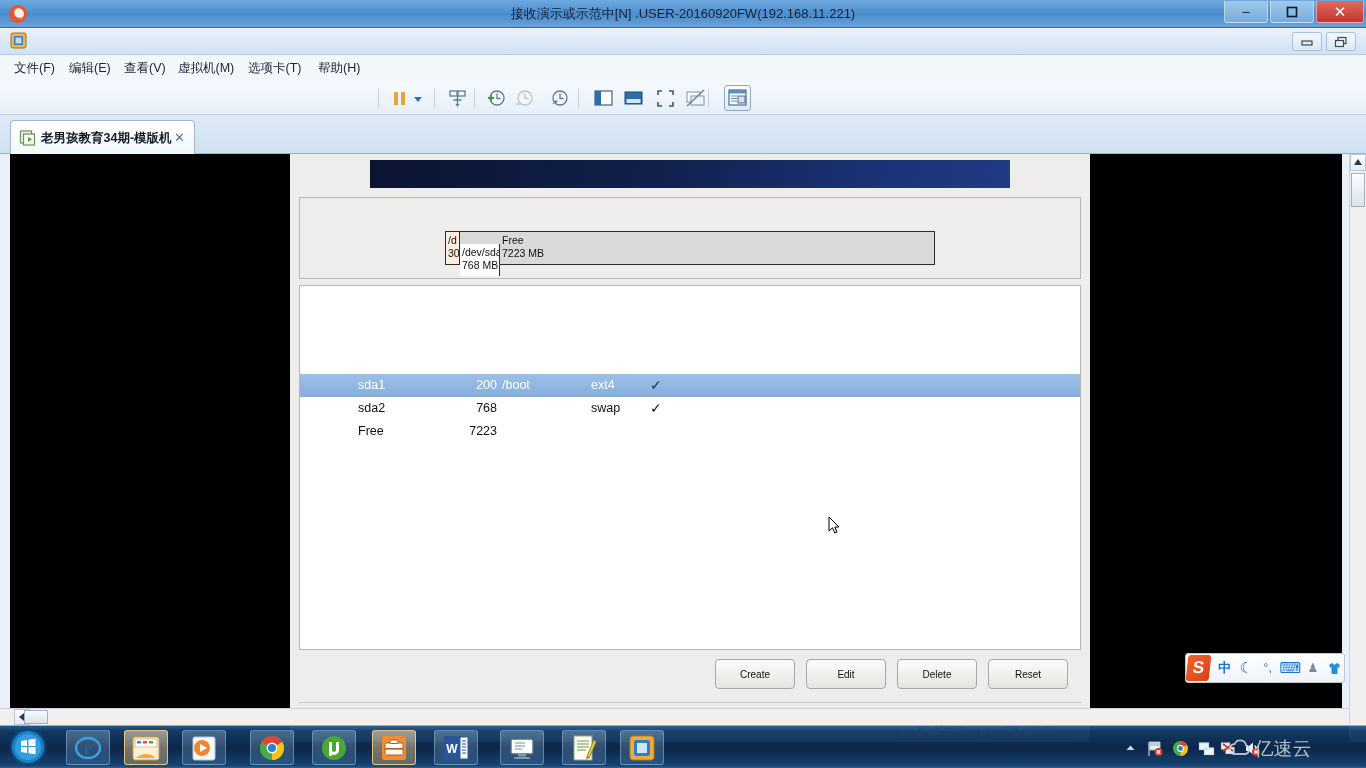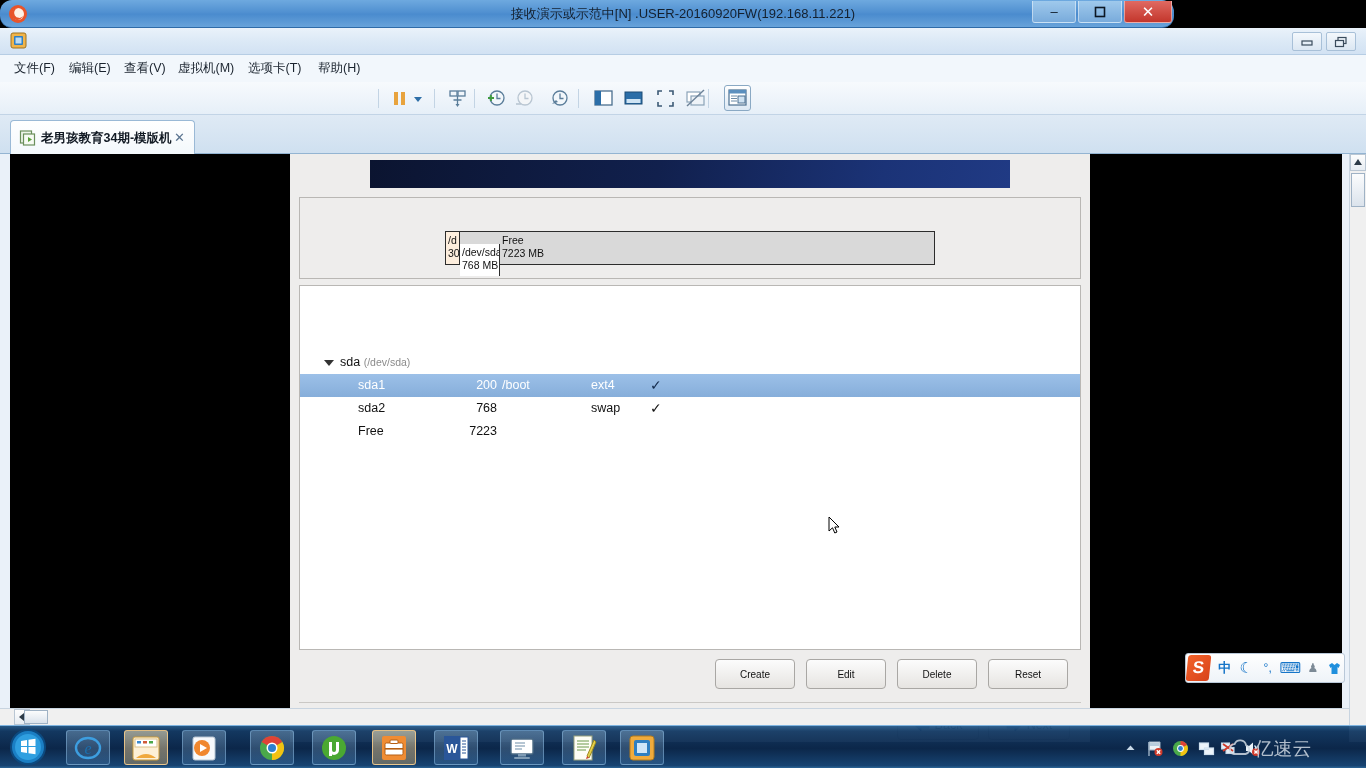--- a/index.html
+++ b/index.html
@@ -6,25 +6,24 @@
     margin: 0; padding: 0;
     width: 1366px; height: 768px;
     overflow: hidden;
     font-family: "Liberation Sans", sans-serif;
     background: #000;
   }
   #root { position: relative; width: 1366px; height: 768px; }
 
   
   .outer-titlebar {
-    position: absolute; left: 0; top: 0; width: 1174px; height: 28px;
+    position: absolute; left: 0; top: 0; width: 1366px; height: 28px;
     background: linear-gradient(to bottom, #6ea9df 0%, #4f8fd0 48%, #4a8bce 52%, #68a3da 100%);
     border-bottom: 1px solid #2f6ba8;
     box-sizing: border-box;
-    border-radius: 12px;
   }
   .outer-title-text {
     position: absolute; left: 0; top: 0; width: 1366px; height: 28px;
     line-height: 28px; text-align: center;
     font-size: 13px; color: #14202e; font-weight: 400;
   }
   .outer-app-icon {
     position: absolute; left: 8px; top: 4px; width: 20px; height: 20px;
   }
   .winbtn {
@@ -417,26 +416,20 @@
             <div class="seg seg-free">
               <span class="seg-label">Free</span>
               <span class="seg-size">7223 MB</span>
             </div>
           </div>
         </div>
 
         <div class="inst-table">
 
 
-          <div class="tr" style="top:65px">
-            <div class="cell" style="left:24px">
-              <span class="tri"></span><span>sda</span>
-              <span class="dimtext">(/dev/sda)</span>
-            </div>
-          </div>
 
           <div class="tr sel" style="top:88px">
             <div class="cell" style="left:58px">sda1</div>
             <div class="cell right" style="left:129px;width:68px">200</div>
             <div class="cell" style="left:202px">/boot</div>
             <div class="cell" style="left:291px">ext4</div>
             <div class="cell check" style="left:350px">✓</div>
           </div>
 
           <div class="tr" style="top:111px">

